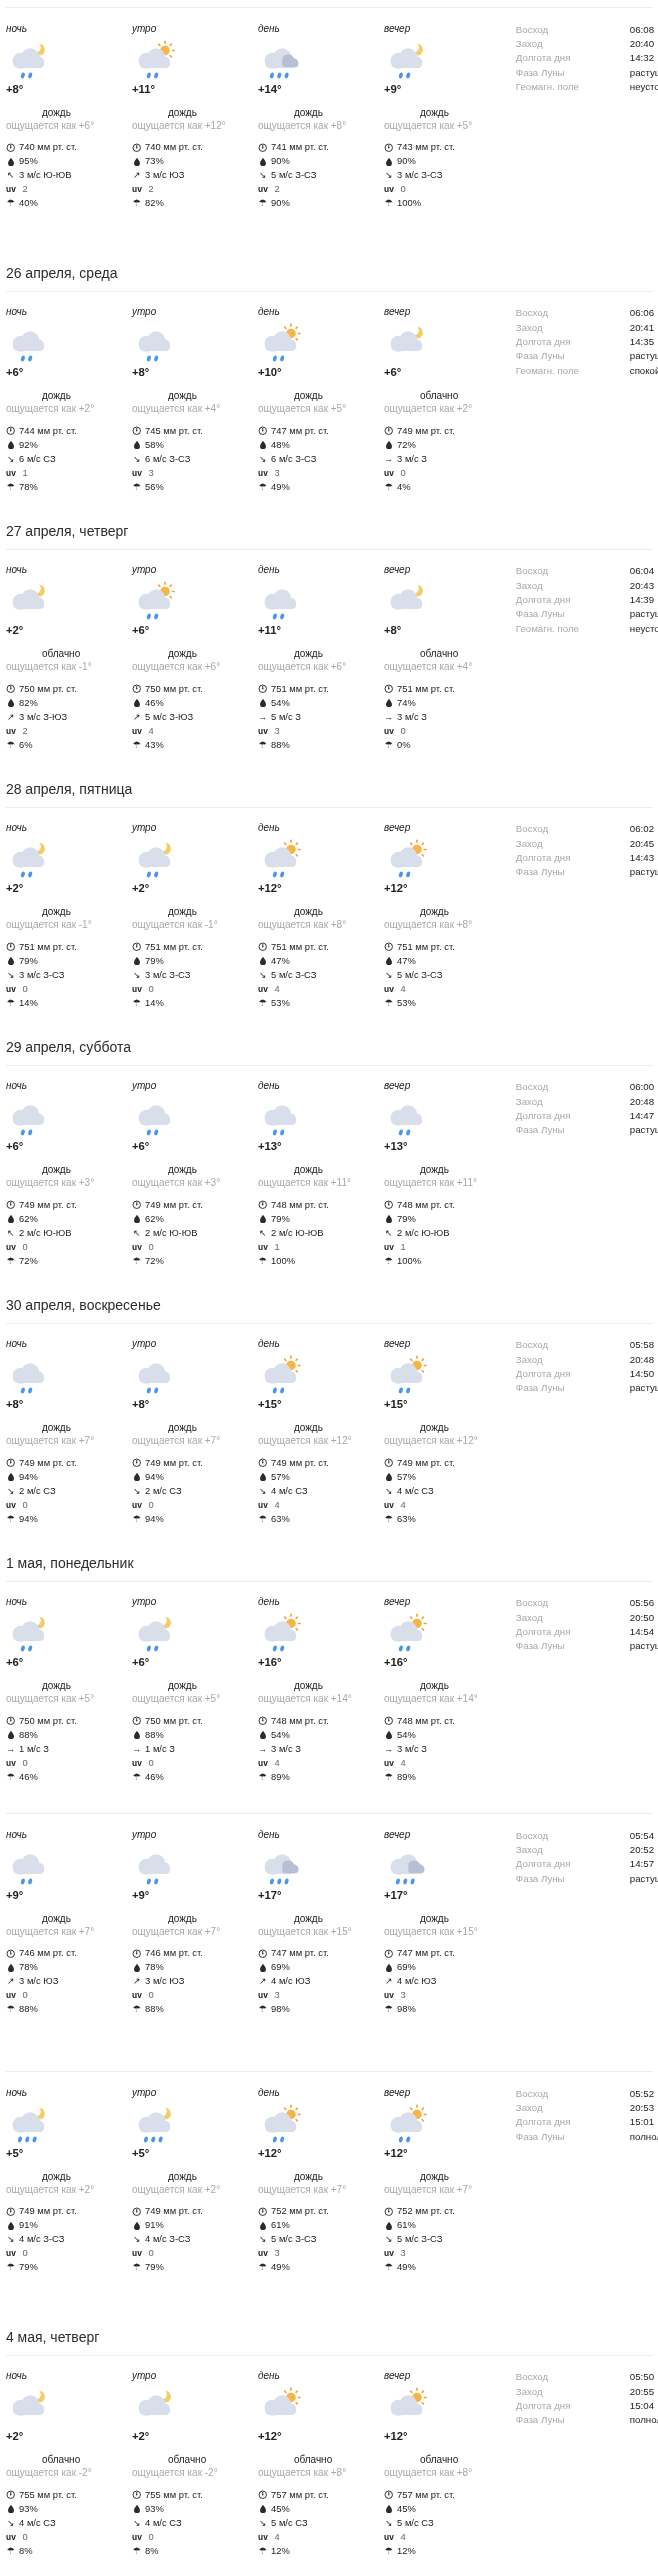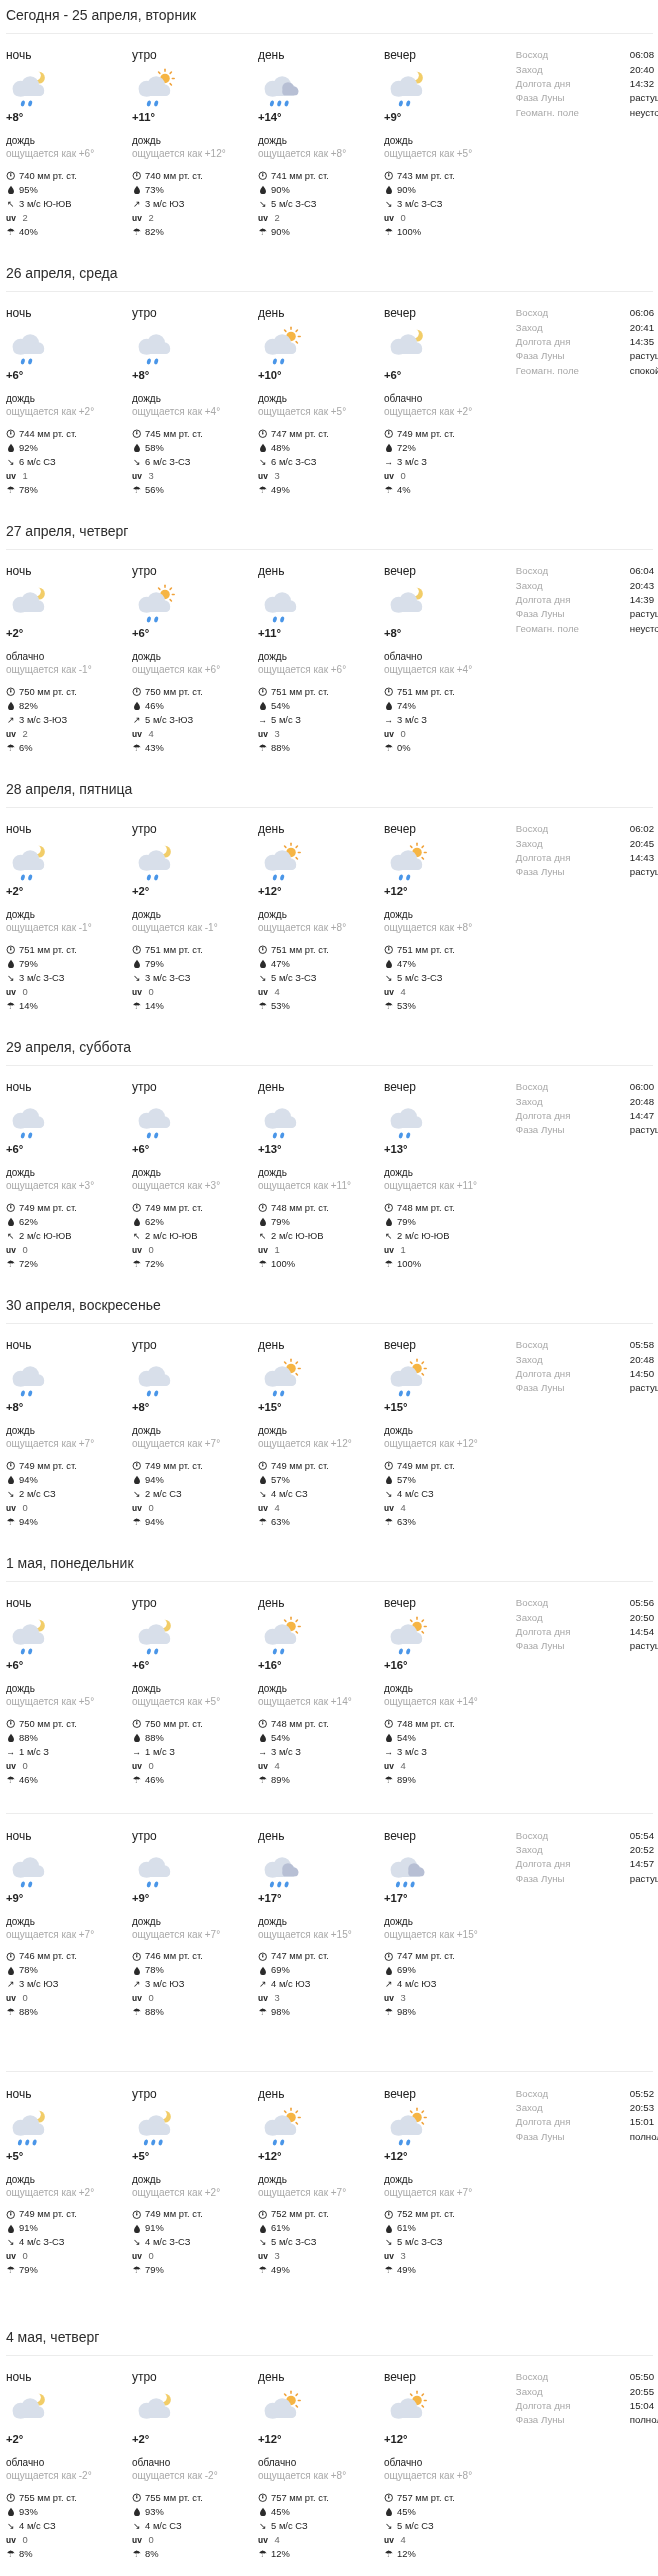--- a/index.html
+++ b/index.html
@@ -2,43 +2,42 @@
 <html lang="ru" style="font-size:11.7px"><head>
 <meta charset="utf-8">
 <style>
   html,body{margin:0;padding:0;background:#fff;width:659px;}
   body{font-family:"Liberation Sans",sans-serif;color:#222;}
   .day{box-sizing:border-box;height:258px;padding:7.3px 5.9px 0;overflow:hidden;}
   .day-title{font-size:14px;font-weight:500;color:#2d2d2d;margin:0 0 9.5px;}
   .divider{border-top:0.7px solid #ececec;margin:0 0 14.6px;}
   .day-body{display:flex;align-items:flex-start;}
   .part{width:126px;flex:none;}
-  .part-label{font-size:12px;color:#222;margin-bottom:5.9px;}
+  .part-label{font-size:10px;color:#222;margin-bottom:5.9px;font-style:italic;}
   .icon-box{width:44px;height:40px;margin-bottom:2.9px;}
   .icon-box svg{width:44px;height:40px;display:block;}
   .temp{font-size:11.3px;font-weight:700;margin-bottom:11px;}
-  .cond{font-size:10px;line-height:13px;color:#222;}
+  .cond{font-size:10px;line-height:13px;color:#222;margin-left:36px;}
   .feels{font-size:10px;line-height:13px;color:#a8a8a8;margin-bottom:8.8px;}
   .drow{display:flex;align-items:center;gap:3.7px;font-size:9.4px;line-height:14px;color:#222;white-space:nowrap;}
   .dicon{width:9.5px;display:inline-flex;justify-content:center;flex:none;}
   .arrow-ic{font-size:8.8px;color:#222;width:9.5px;display:inline-block;text-align:center;flex:none;}
   .umb{font-size:9.5px;color:#2b2b2b;width:9.5px;display:inline-block;text-align:center;flex:none;}
   .uv-tag{font-weight:700;font-size:8.4px;letter-spacing:0.3px;width:13px;flex:none;}
   .uv-val{color:#666;}
   .astro{margin-left:5.9px;padding-top:0;}
   .astro-row{display:flex;font-size:9.7px;line-height:14.3px;gap:36px;}
   .astro-label{width:78px;color:#a8a8a8;flex:none;}
   .astro-value{color:#222;}
 </style>
 </head>
 <body>
 
 <main>
   <section class="day">
-    <h2 class="day-title">Сегодня - 25 апреля, вторник</h2>
     <div class="divider"></div>
     <div class="day-body">
       <div class="parts" style="display:flex;">
   <div class="part">
     <div class="part-label">ночь</div>
     <div class="icon-box">
               <svg viewBox="0 0 60 54">
                 <g>
                   <circle cx="45" cy="13" r="8" fill="#f2cd68"></circle>
                   <circle cx="41" cy="10" r="6.5" fill="#fff"></circle>

